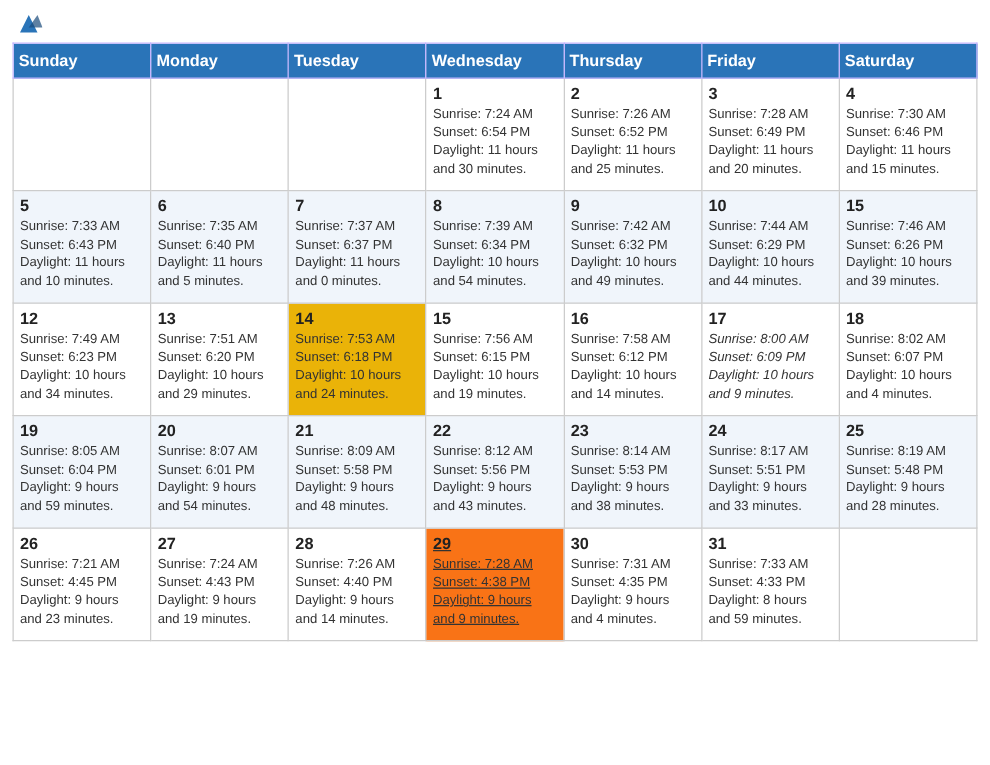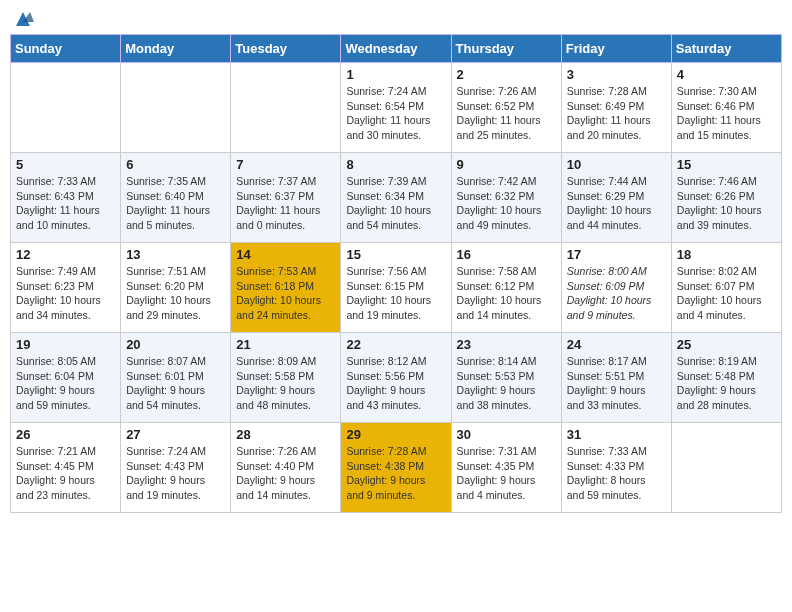--- a/index.html
+++ b/index.html
@@ -320,21 +320,21 @@
 Daylight: 9 hours
 and 19 minutes.</div>
         </td>
         <td style="background: rgb(255, 255, 255);">
           <div class="day-number">28</div>
           <div class="day-info" style="white-space: pre-line;">Sunrise: 7:26 AM
 Sunset: 4:40 PM
 Daylight: 9 hours
 and 14 minutes.</div>
         </td>
-        <td style="background: #eab308;">
+        <td style="background: #f97316; text-decoration: underline;">
           <div class="day-number">29</div>
           <div class="day-info" style="white-space: pre-line;">Sunrise: 7:28 AM
 Sunset: 4:38 PM
 Daylight: 9 hours
 and 9 minutes.</div>
         </td>
         <td style="background: rgb(255, 255, 255);">
           <div class="day-number">30</div>
           <div class="day-info" style="white-space: pre-line;">Sunrise: 7:31 AM
 Sunset: 4:35 PM

